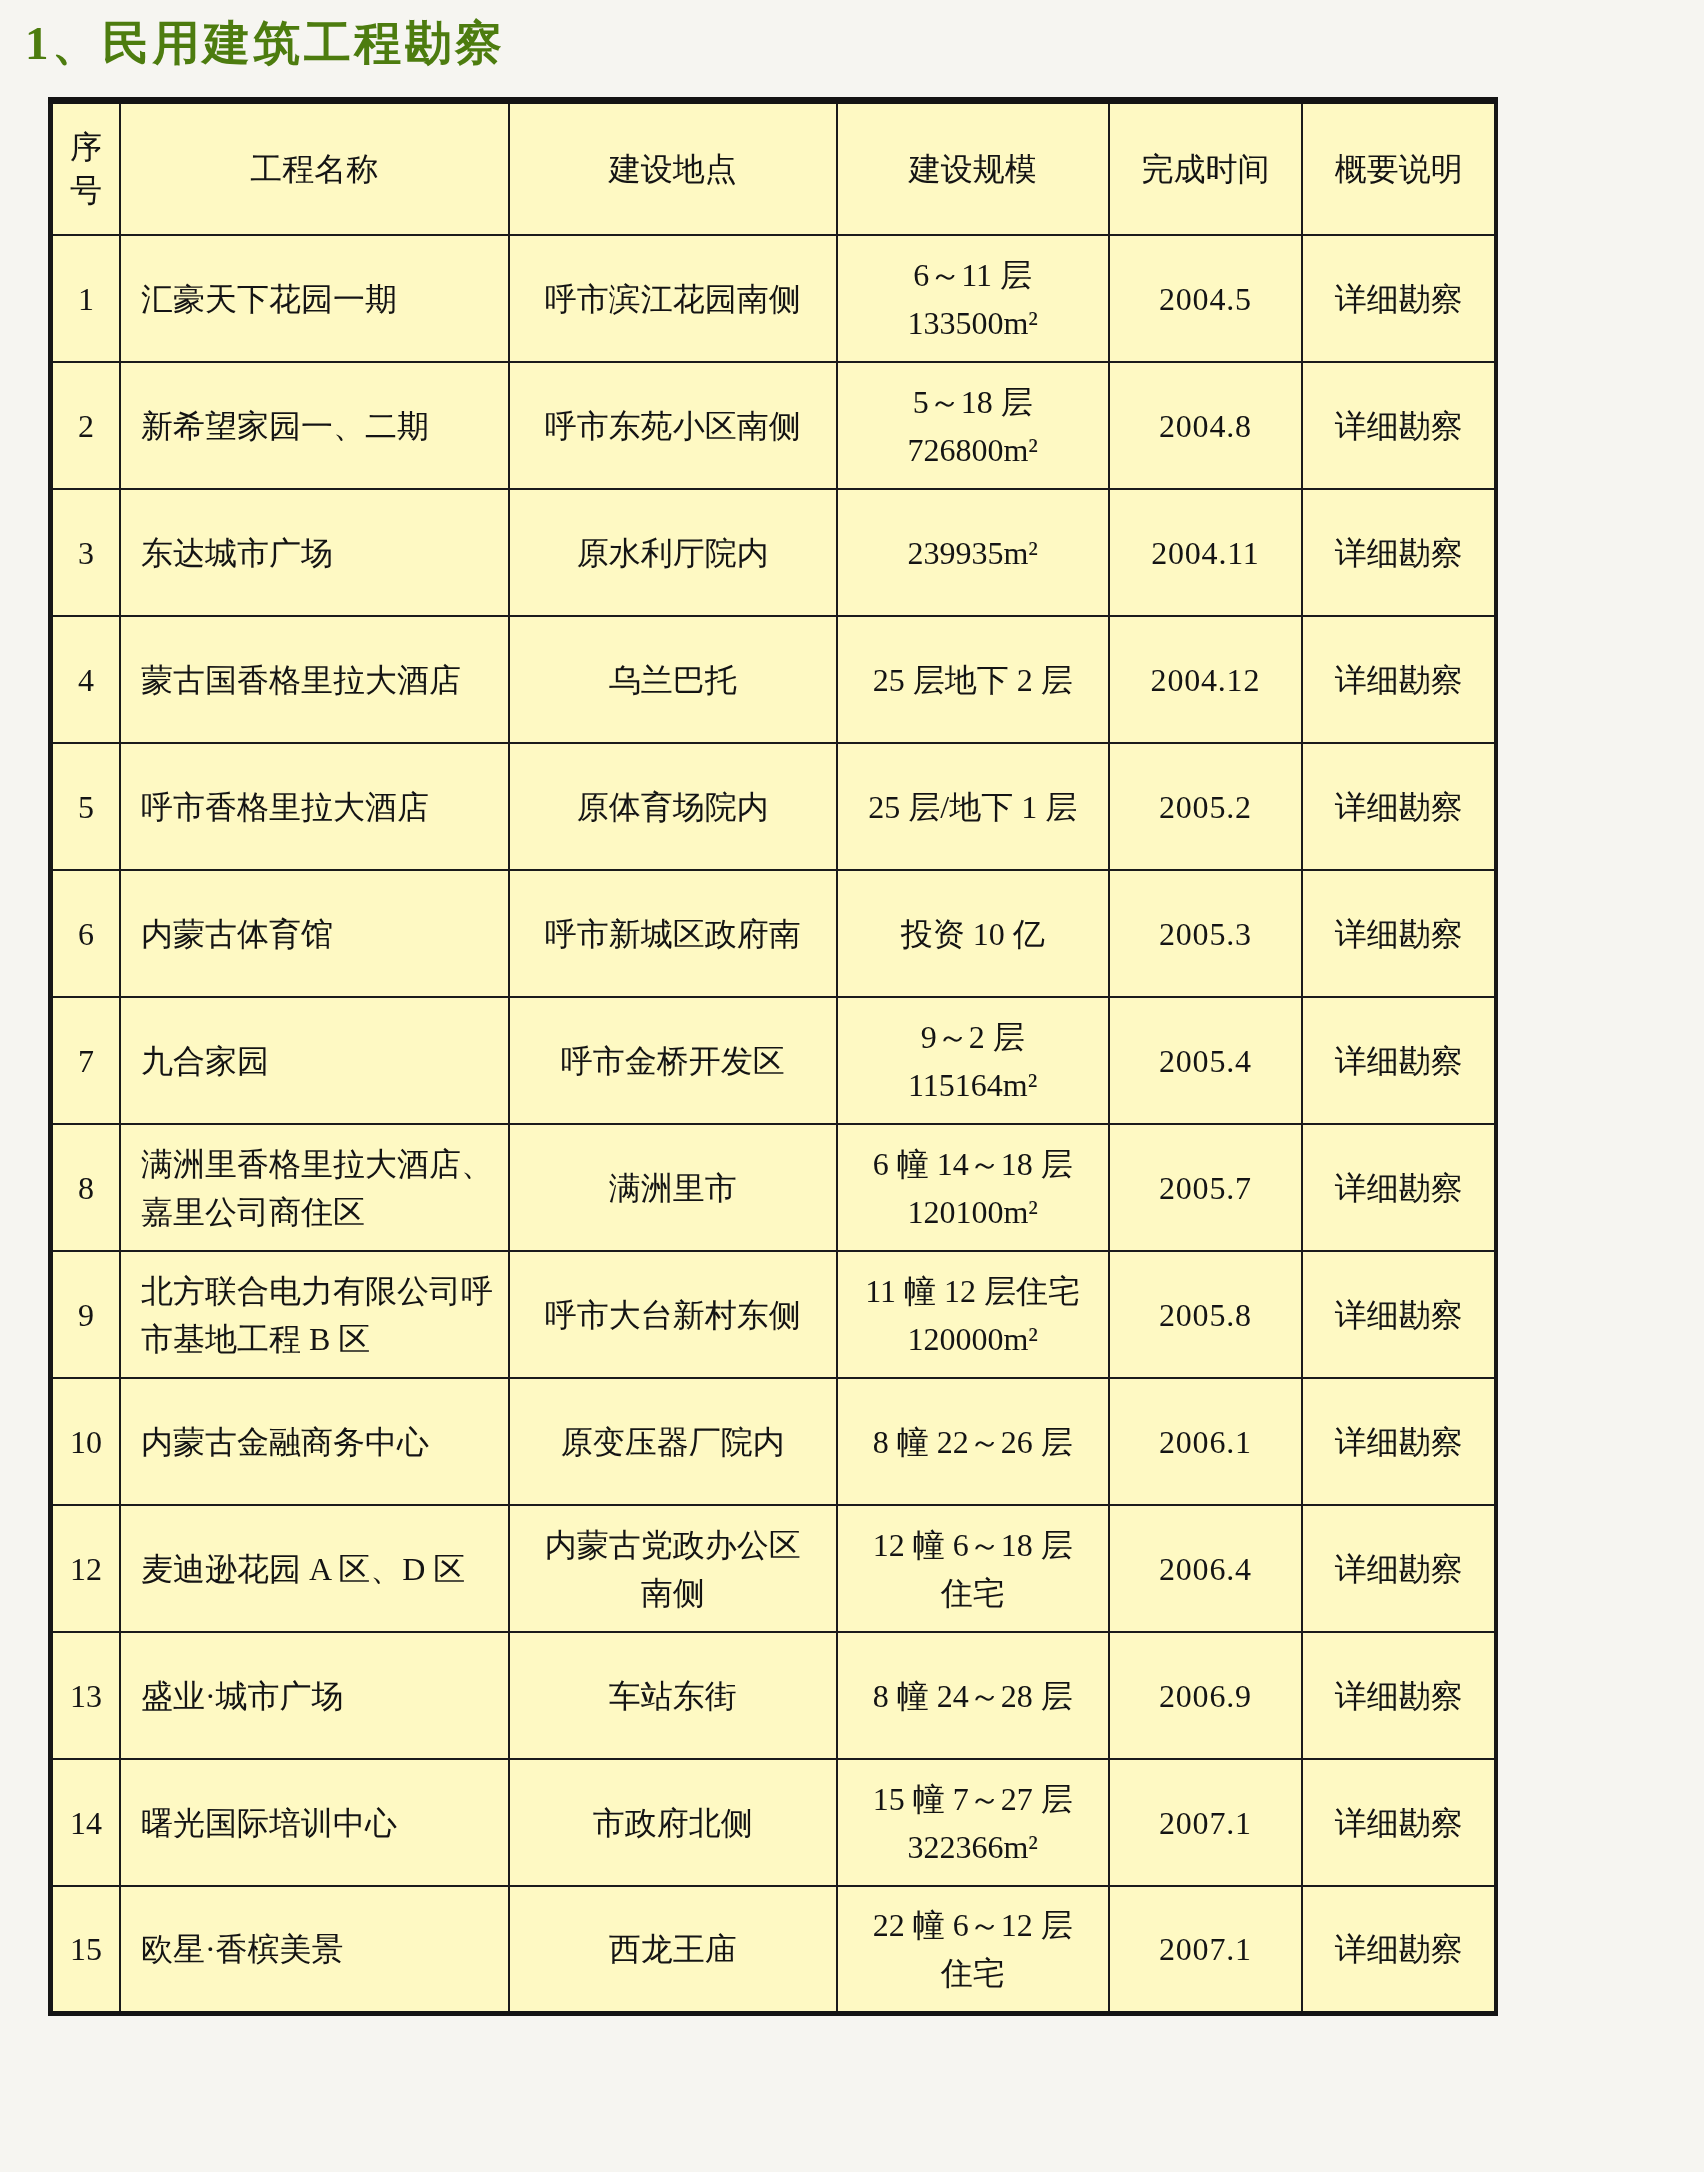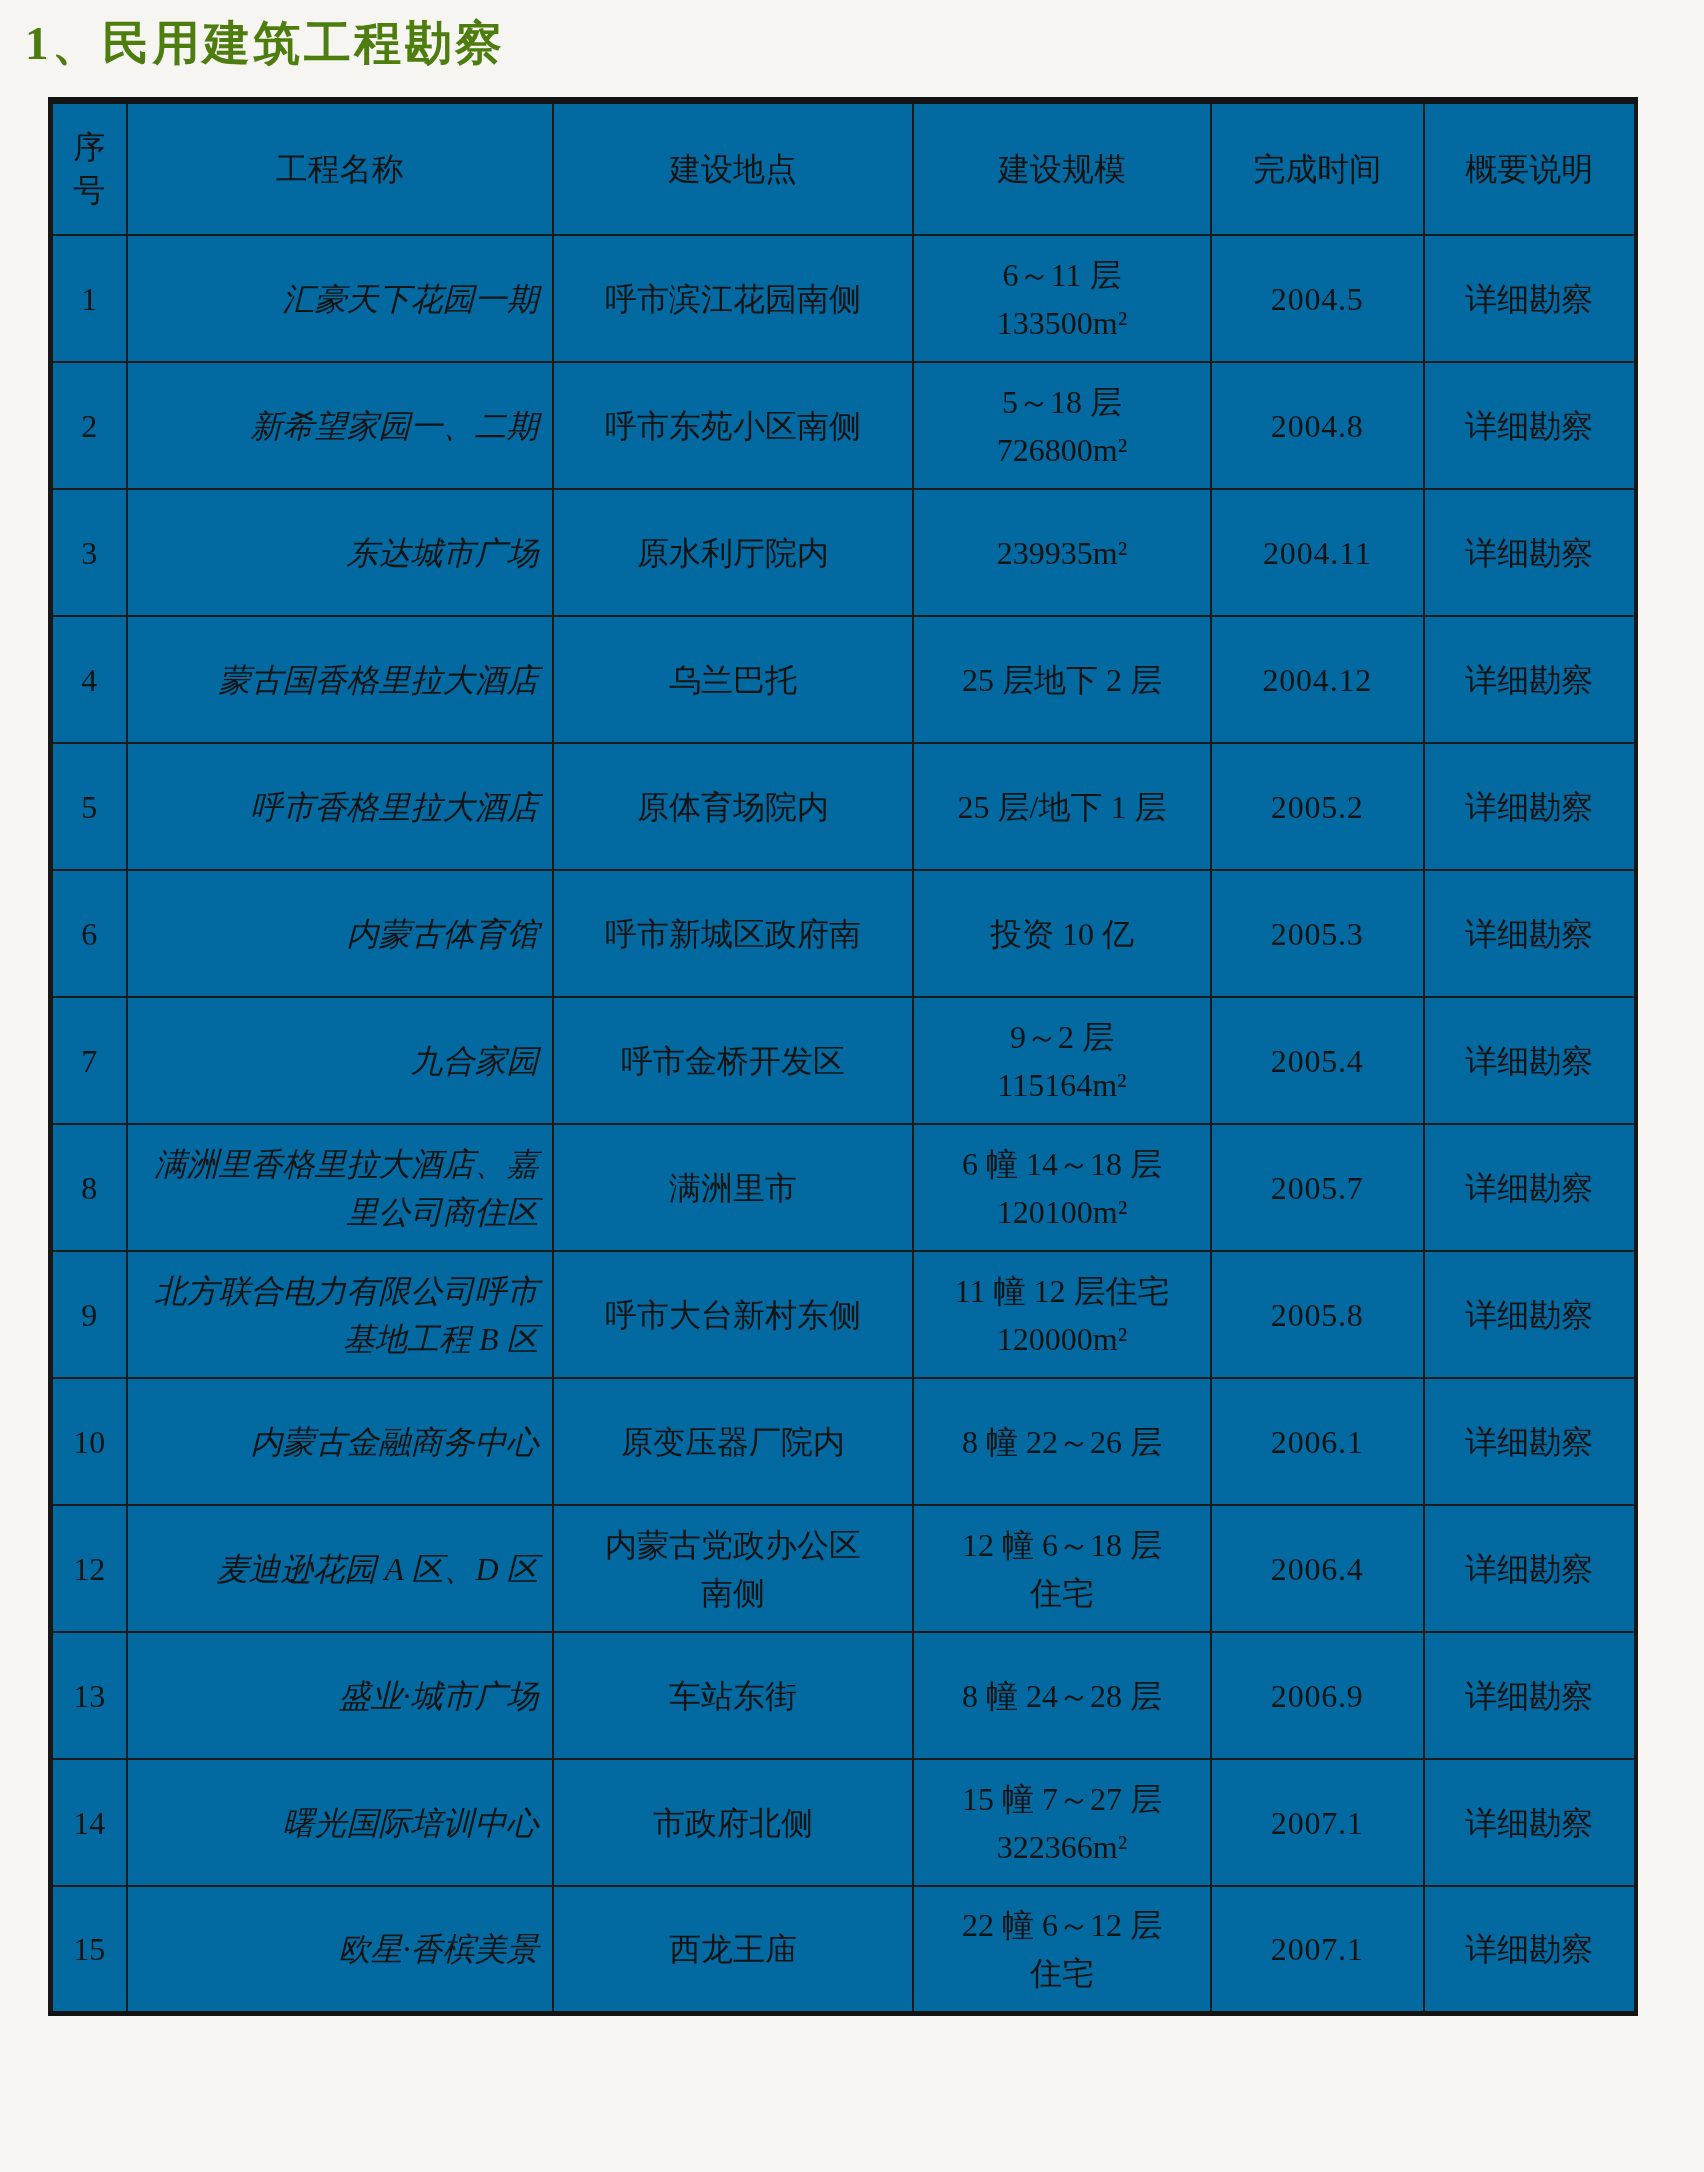--- a/index.html
+++ b/index.html
@@ -23,41 +23,41 @@
     margin: 11.8px 0 22px 25px;
     font-size: 47px;
     font-weight: 900;
     letter-spacing: 3.4px;
     color: #4d7c0f;
   }
   table.projects {
     border-collapse: collapse;
     table-layout: fixed;
     margin-left: 48px;
-    width: 1590px;
-    background: #0369a1;
+    width: 1450px;
+    background: #fef9c3;
     border-top: 7.6px solid #141414;
     border-left: 5px solid #171717;
     border-right: 4.2px solid #171717;
     border-bottom: 5.9px solid #141414;
   }
   th, td {
     border: 2.5px solid #1b1b1b;
     vertical-align: middle;
     font-weight: normal;
     font-size: 32px;
     line-height: 1.5;
     overflow: hidden;
   }
   thead tr { height: 135px; }
   tbody tr { height: 127px; }
   th { text-align: center; padding: 0; }
   th.h-no { padding: 0 13.5px; line-height: 1.35; }
   td.c-no   { text-align: center; }
-  td.c-name { text-align: right; padding: 3.4px 13.5px 3.4px 20px; font-style: italic; }
+  td.c-name { text-align: left; padding: 3.4px 13.5px 3.4px 20px; }
   td.c-loc  { text-align: center; white-space: pre-line; padding: 3.4px 6.7px; }
   td.c-scale{ text-align: center; white-space: pre-line; padding: 3.4px 5px; }
   td.c-date { text-align: center; letter-spacing: 0.8px; }
   td.c-note { text-align: center; }
 </style>
 </head>
 <body>
 
 <div class="page">
 

